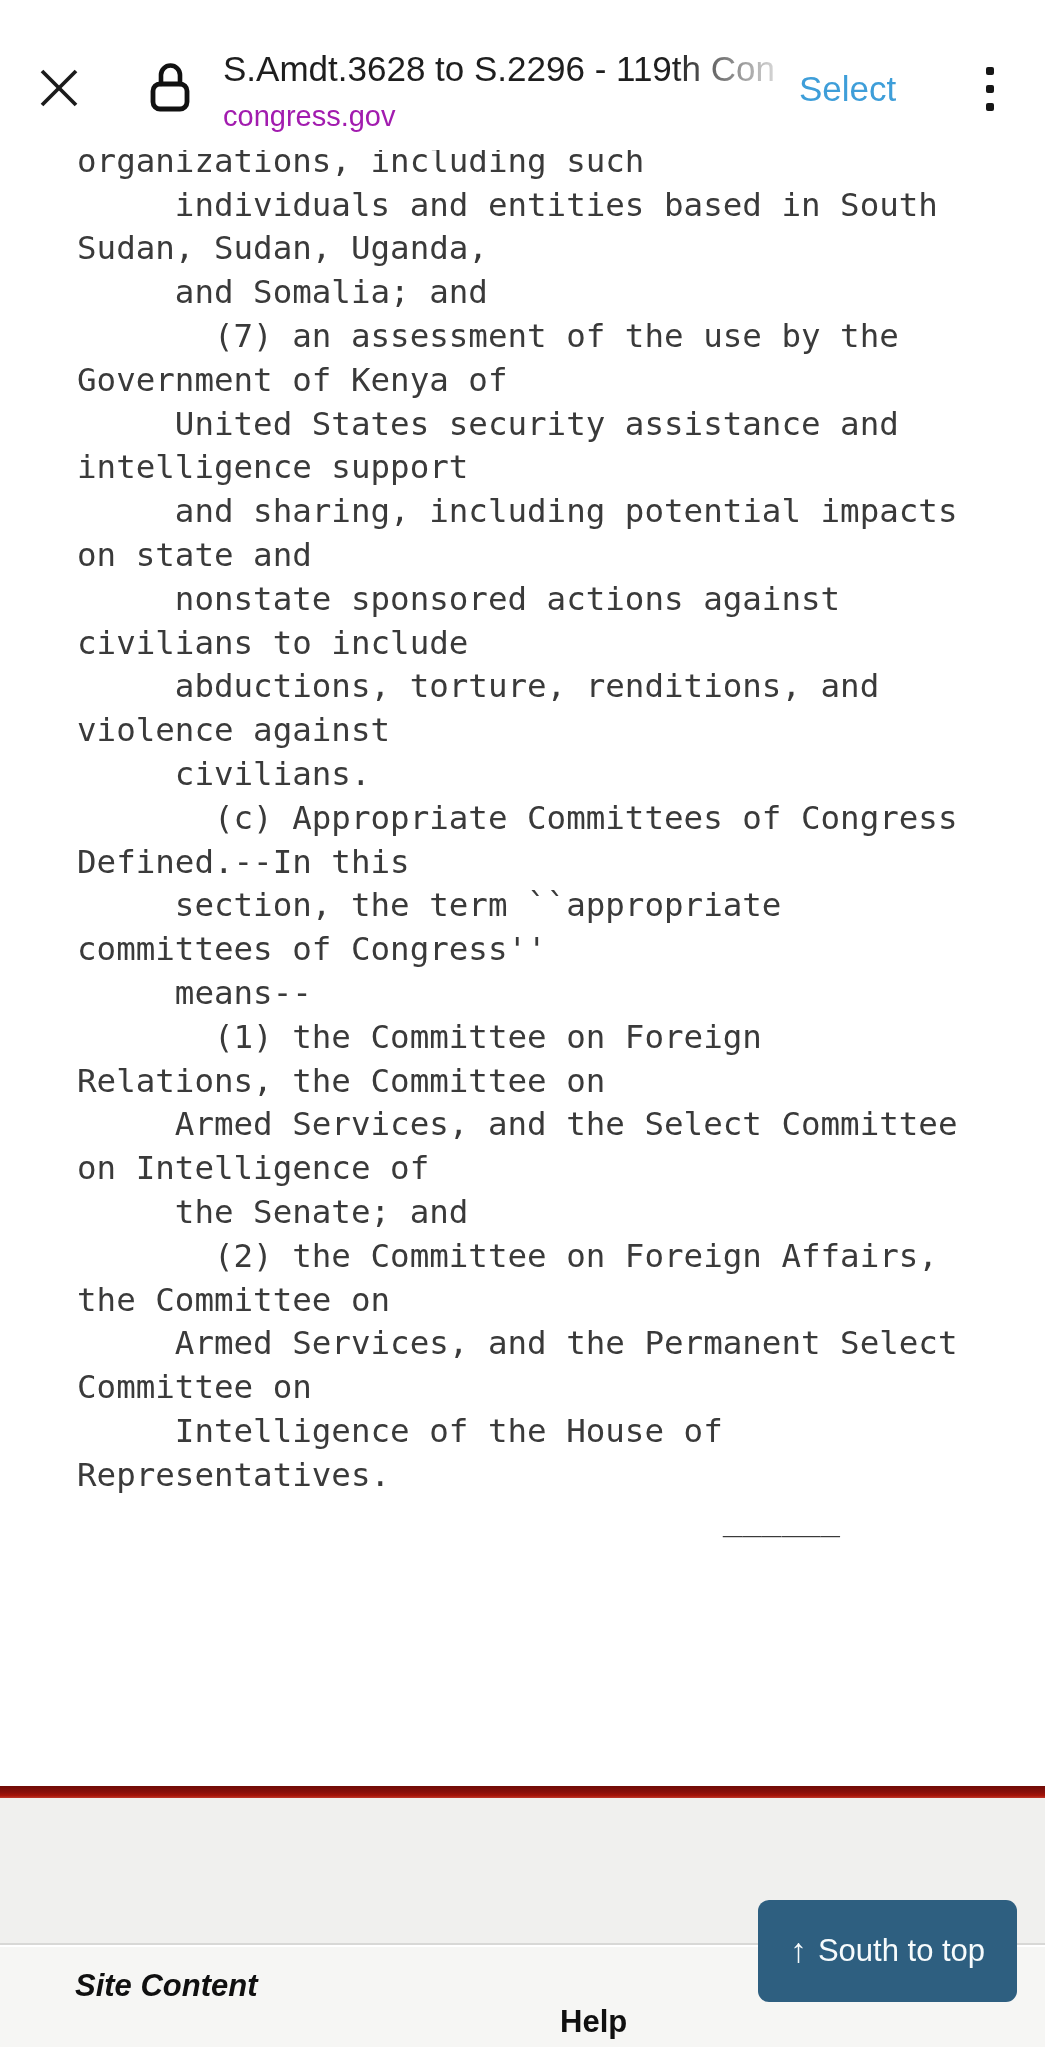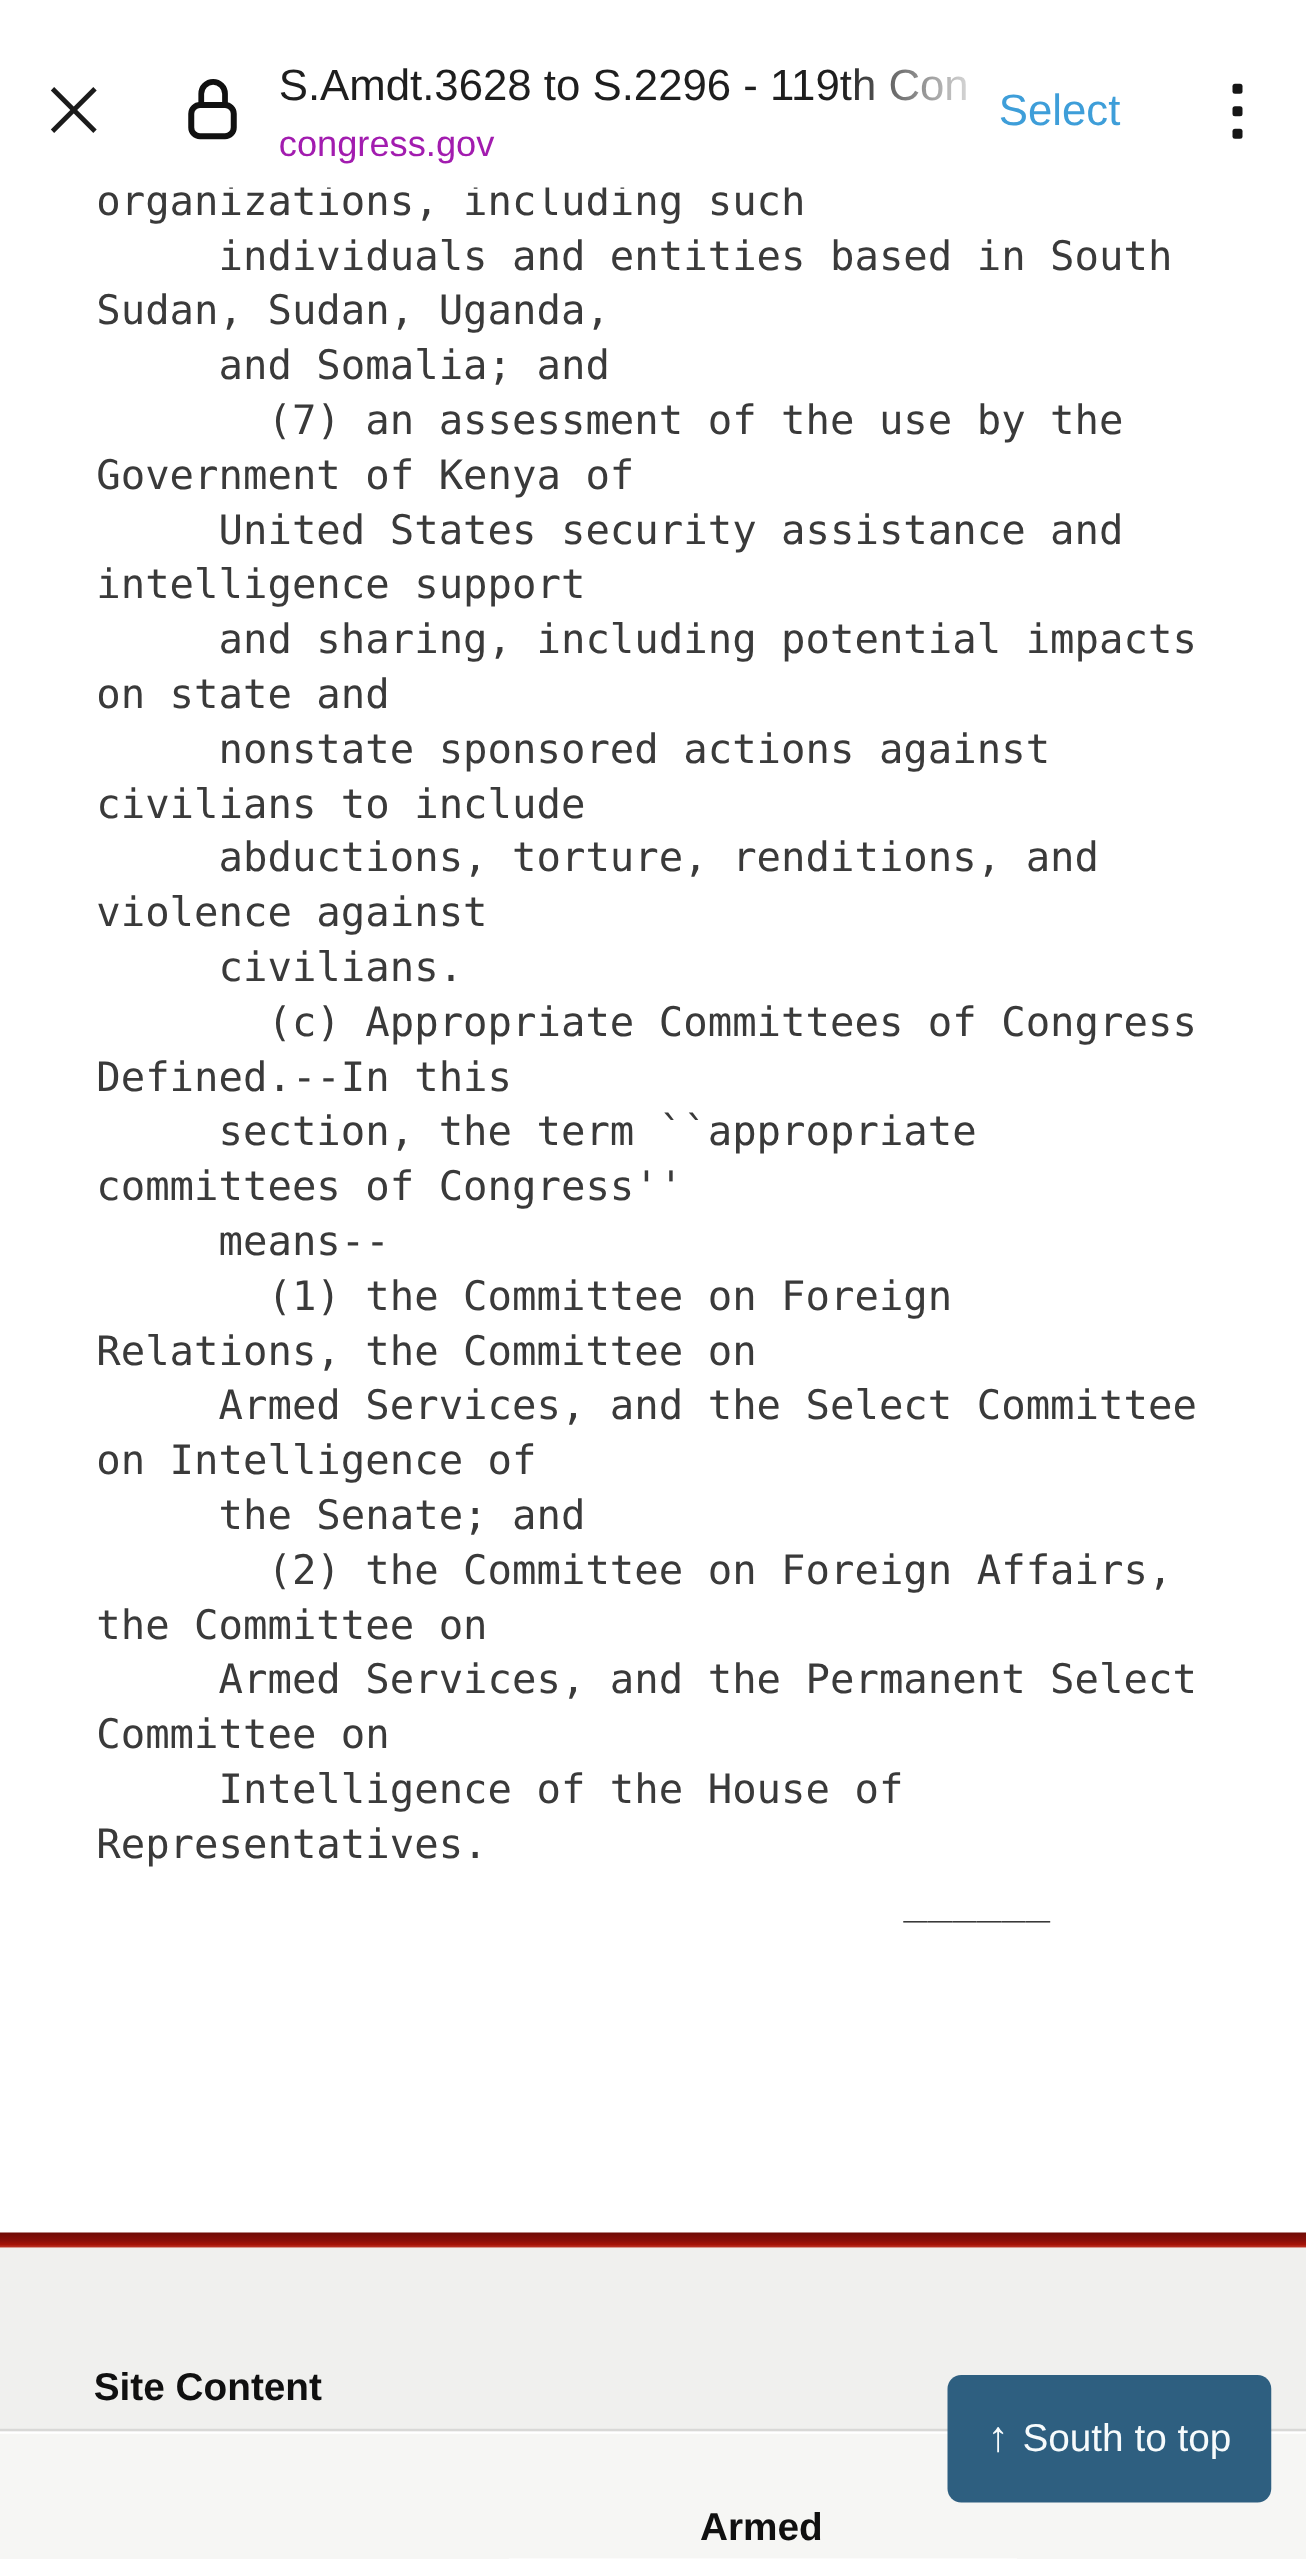--- a/index.html
+++ b/index.html
@@ -134,21 +134,21 @@
     font-weight: 700;
     transform: translateY(-1px);
   }
   .footer-heading {
     position: absolute;
     font-size: 31px;
     font-weight: 700;
     color: #101010;
     z-index: 6;
   }
-  .fh-site { left: 75px; top: 1892px; }
+  .fh-site { left: 75px; top: 1968px; font-style: italic; }
   .fh-help { left: 560px; top: 2004px; }
 </style>
 </head>
 <body>
 
 <div id="screen">
 
   <div class="header">
 
     <div class="close-btn">
@@ -216,15 +216,15 @@
   <div class="footer-upper"></div>
   <div class="footer-lower"></div>
 
 
   <div class="back-to-top">
     <span class="arrow">↑</span>
     <span>South to top</span>
   </div>
 
   <div class="footer-heading fh-site">Site Content</div>
-  <div class="footer-heading fh-help">Armed</div>
+  <div class="footer-heading fh-help">Help</div>
 
 </div>
 
 </body></html>

